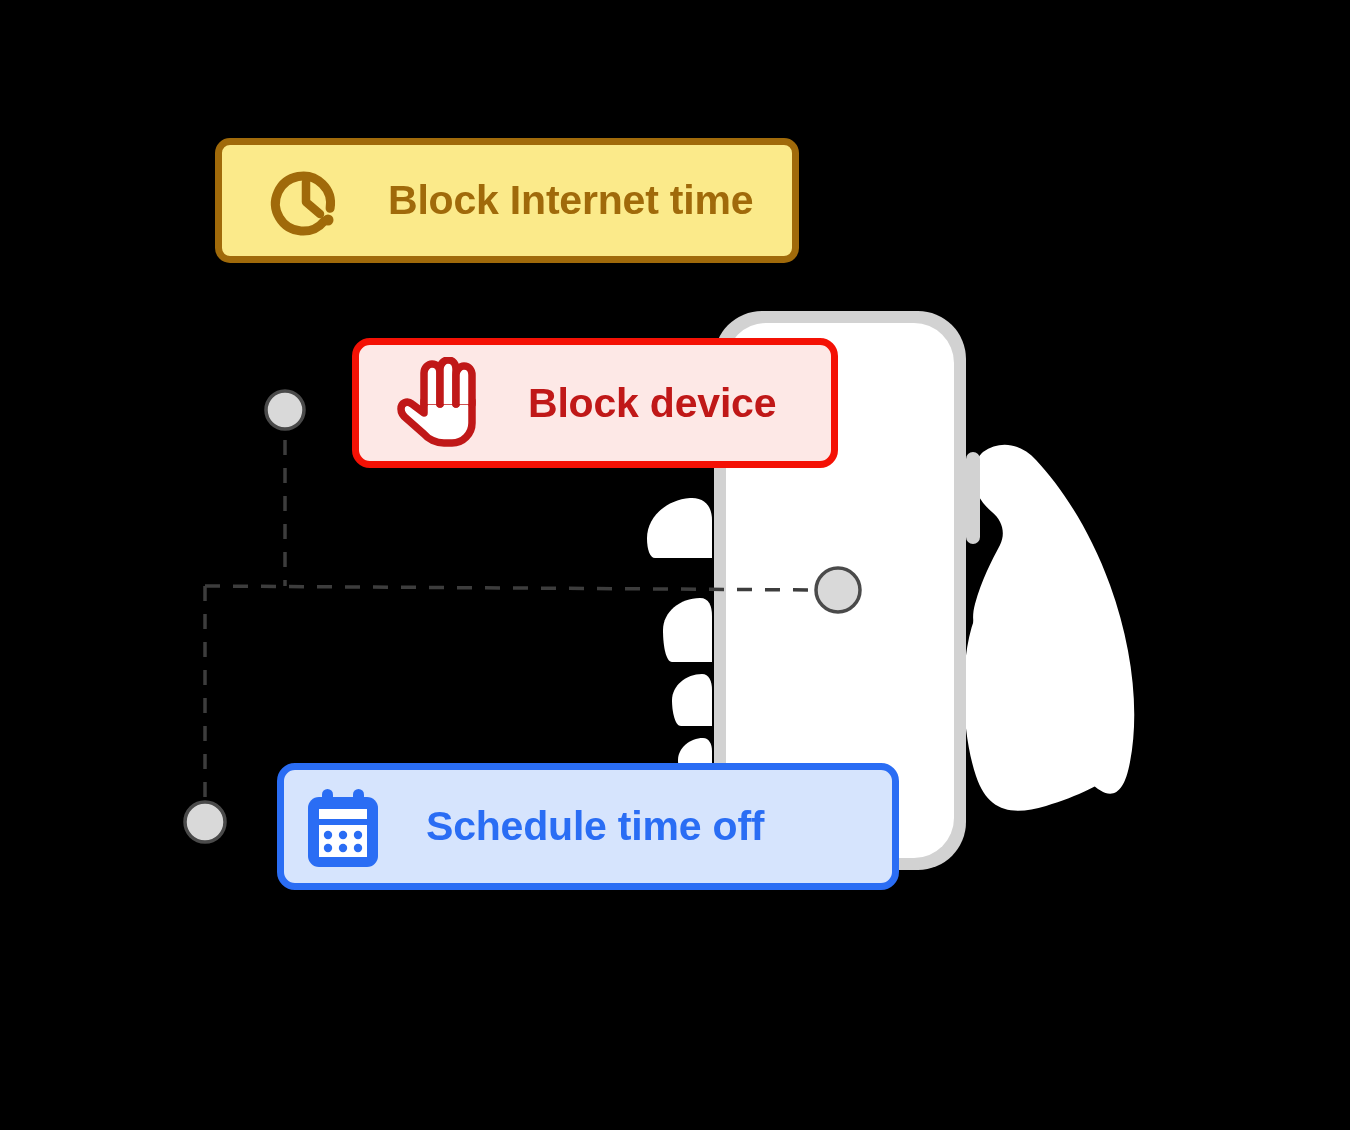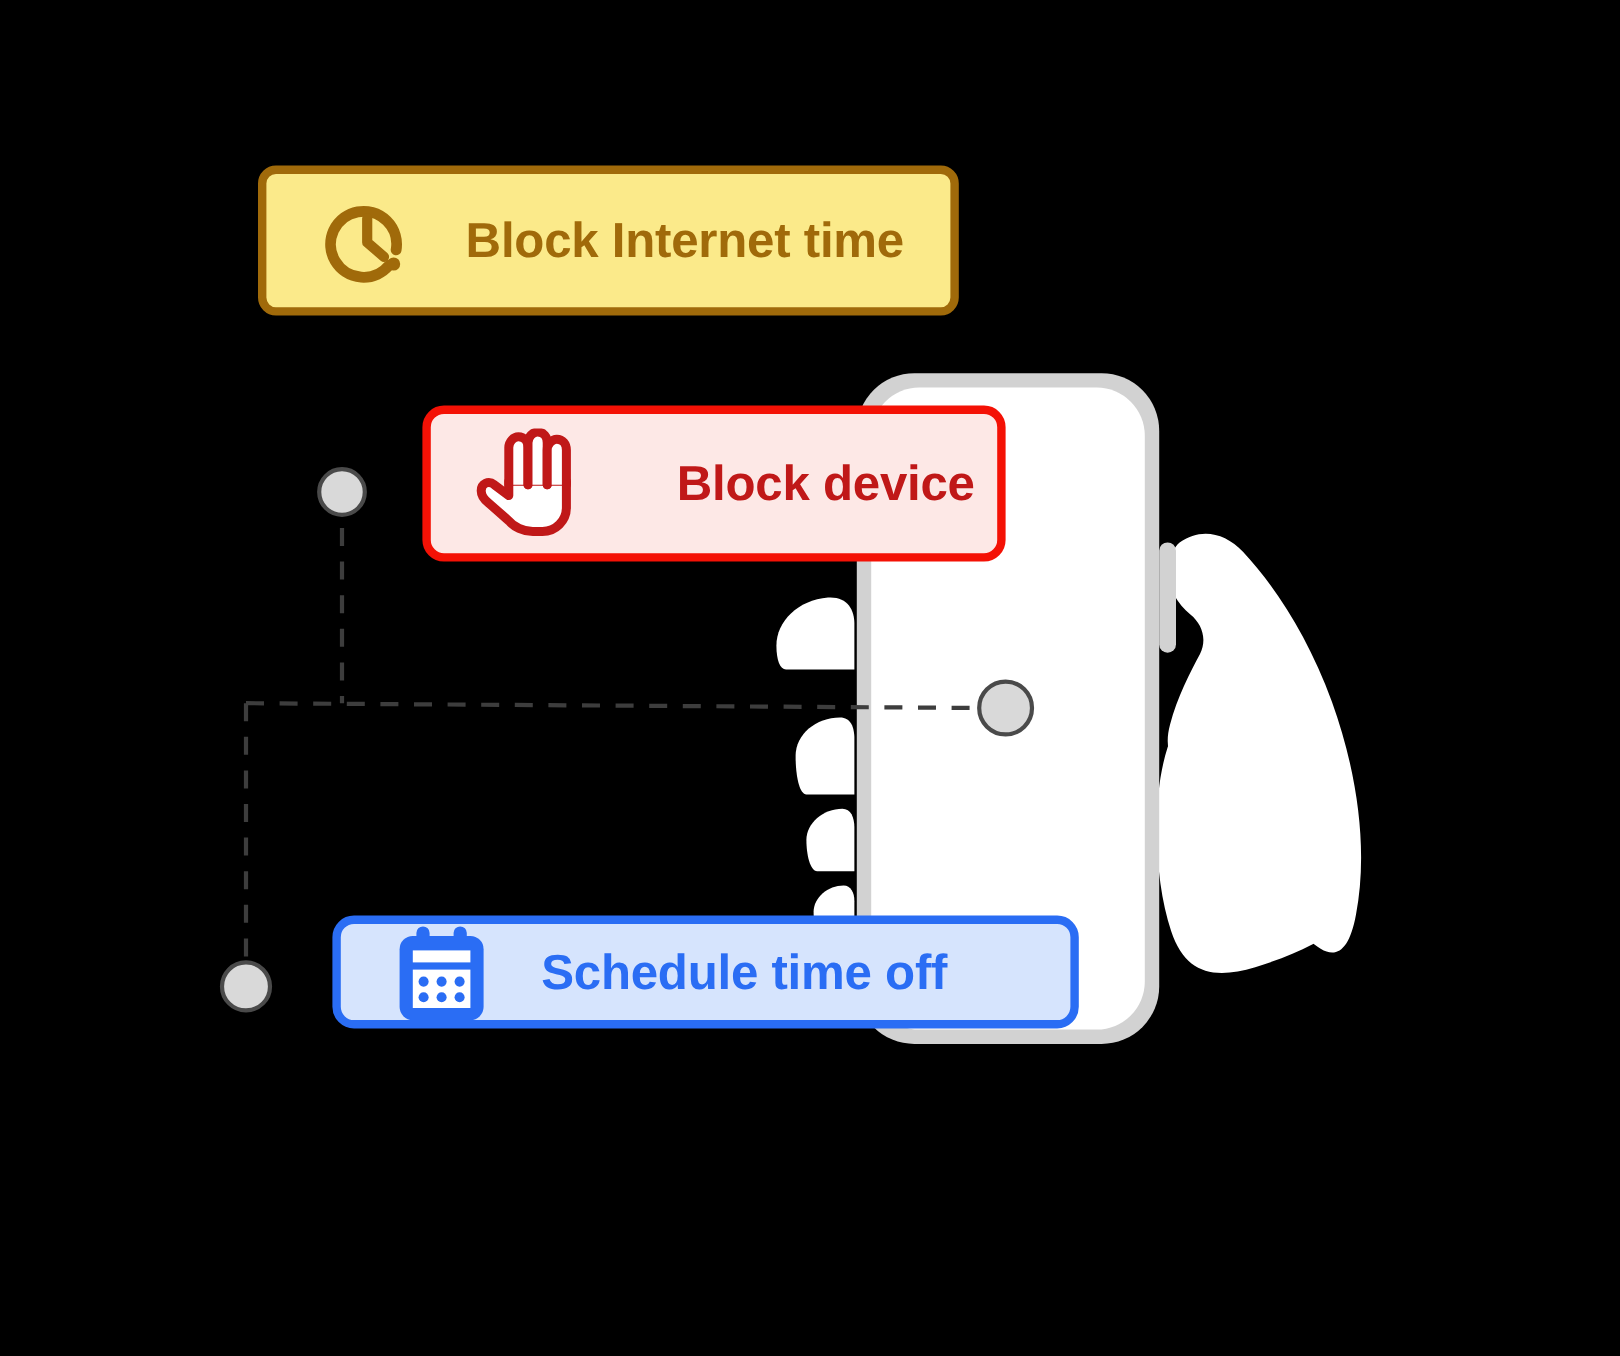--- a/index.html
+++ b/index.html
@@ -69,38 +69,37 @@
   #badge-block {
     left: 352px;
     top: 338px;
     width: 486px;
     height: 130px;
     border-width: 7px;
     border-color: #f41105;
     background: #fde8e6;
     padding-left: 35px;
     border-radius: 18px;
-    gap: 36px;
   }
   #badge-block .badge-label {
     color: #c01818;
     font-size: 41px;
     margin-left: 42px;
   }
 
   
   #badge-schedule {
     left: 277px;
     top: 763px;
     width: 622px;
-    height: 94px;
+    height: 127px;
     border-width: 7px;
     border-color: #2a6df4;
     background: #d6e4fd;
-    padding-left: 42px;
+    padding-left: 17px;
     border-radius: 18px;
   }
   #badge-schedule .badge-label {
     color: #2a6df4;
     font-size: 41px;
     margin-left: 41px;
   }
 </style>
 </head>
 <body>

